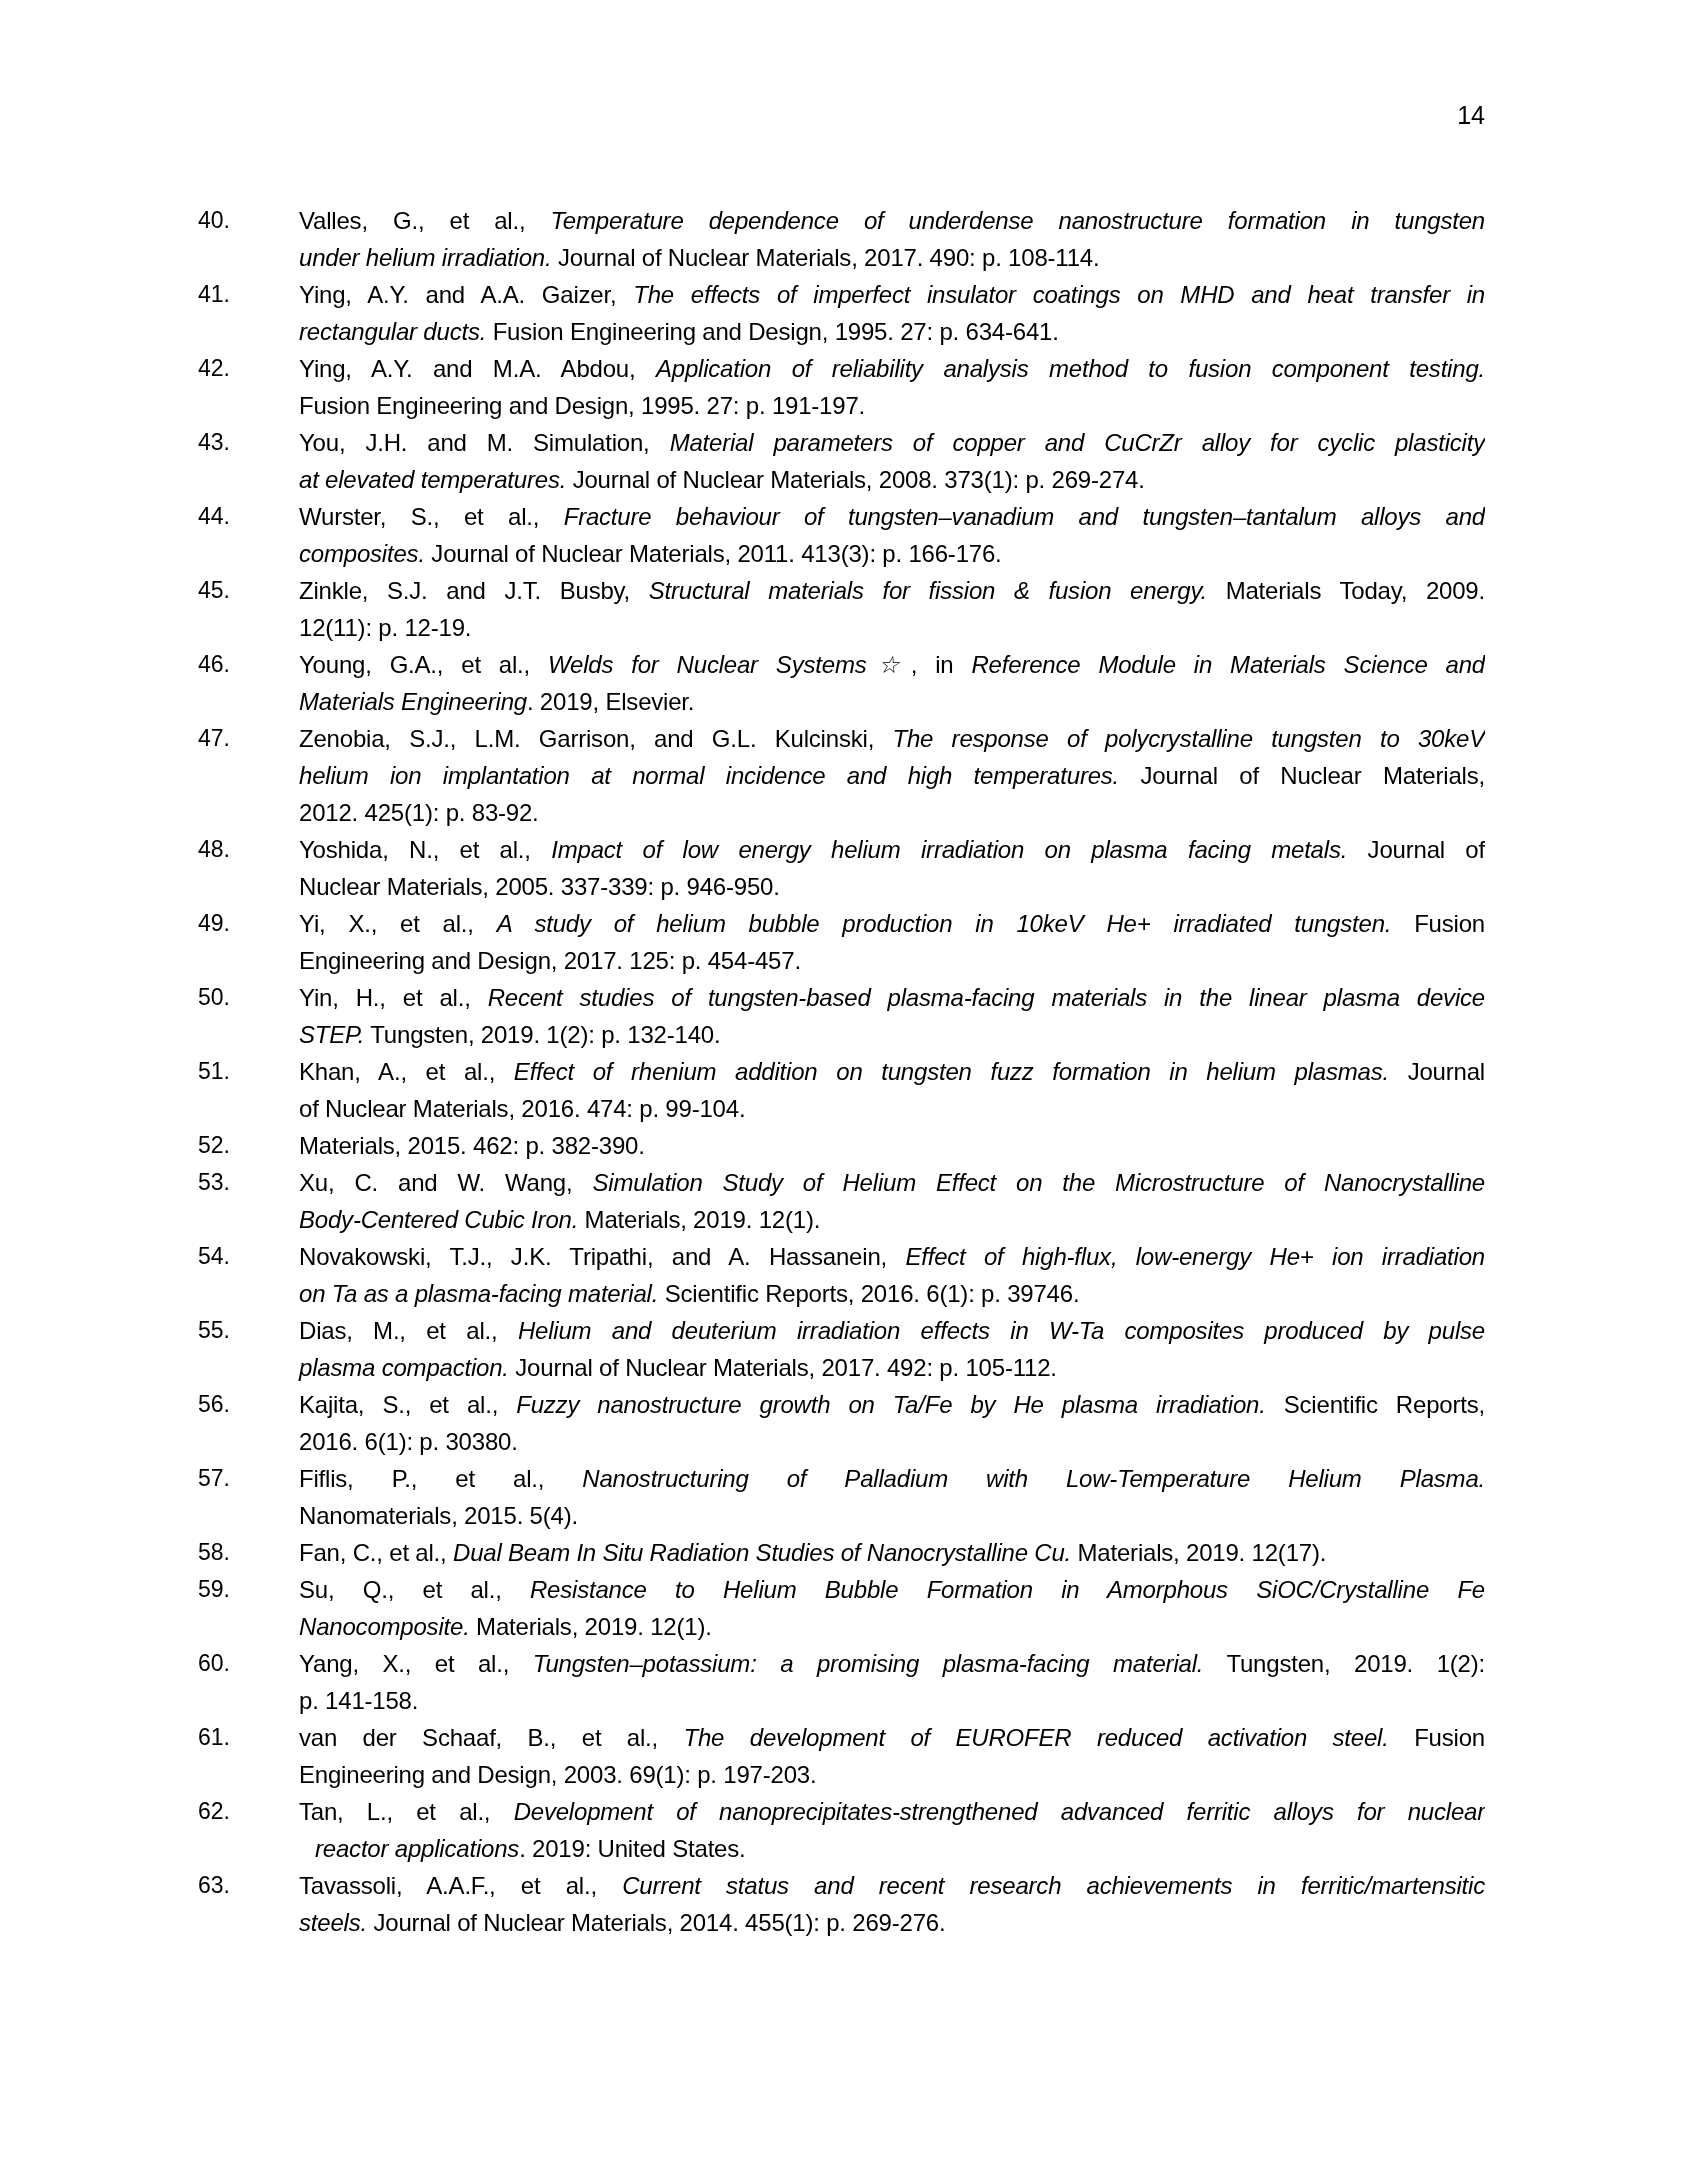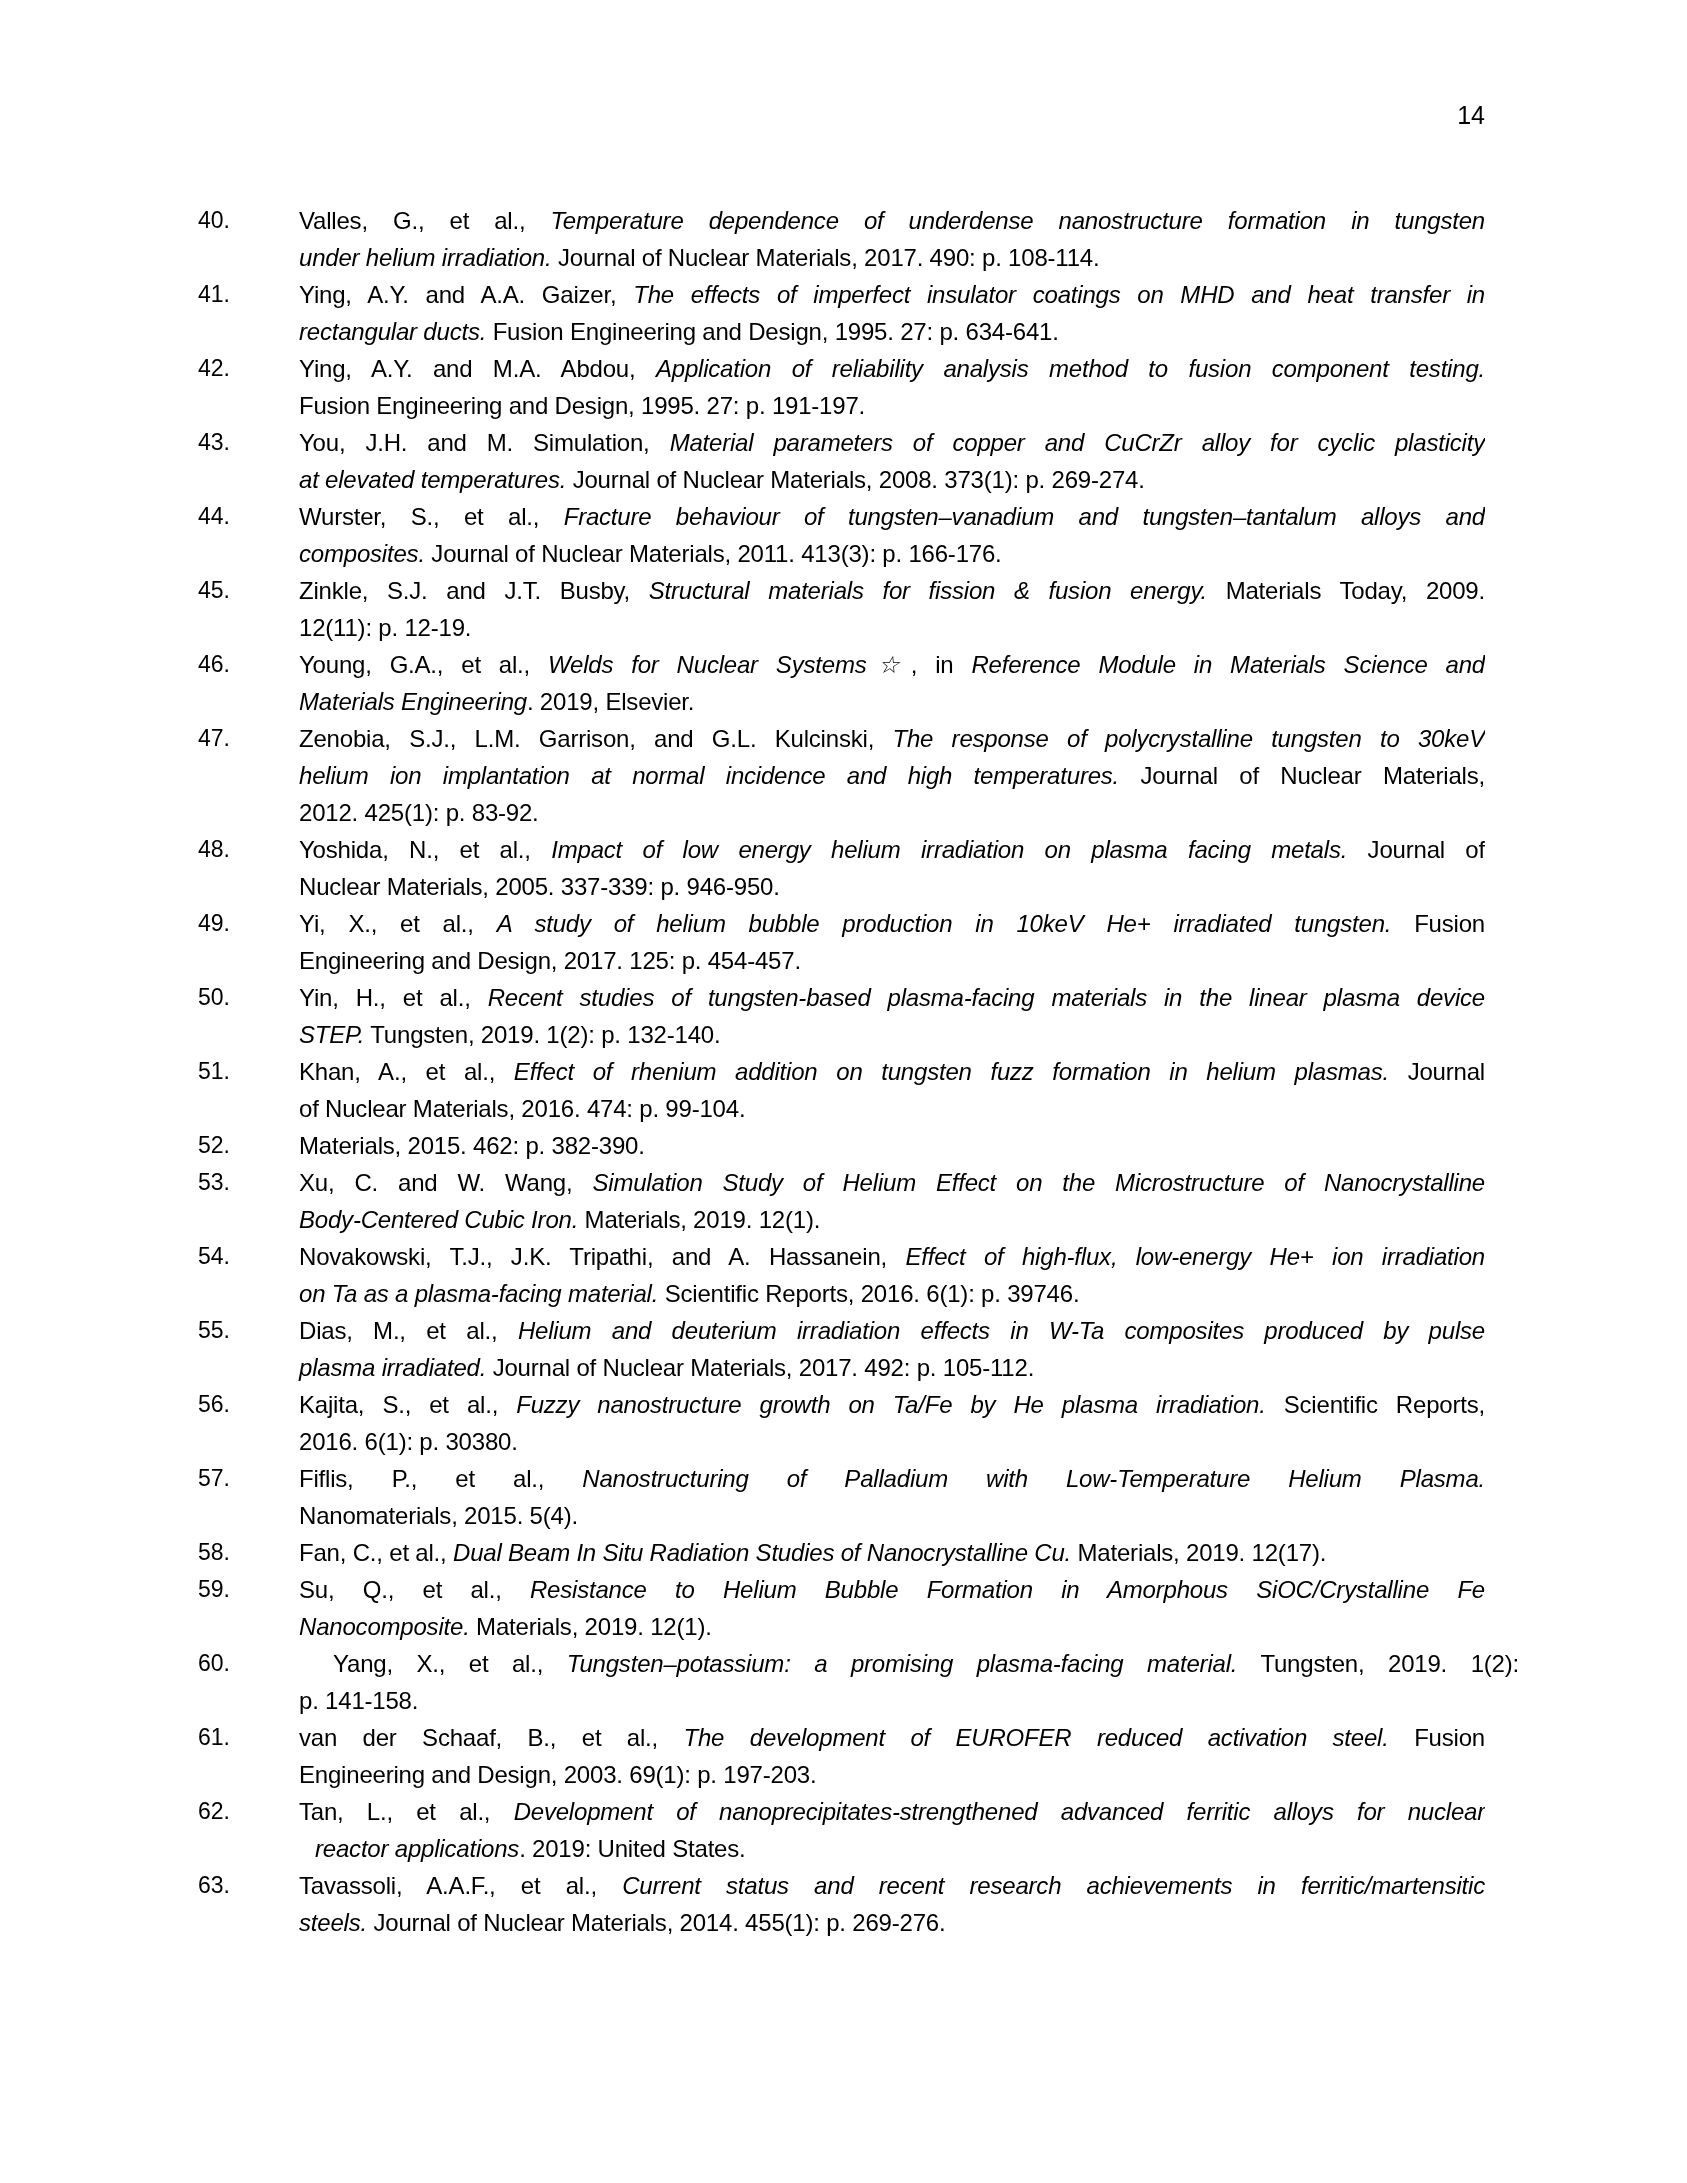--- a/index.html
+++ b/index.html
@@ -106,21 +106,21 @@
         <div class="ref-line last" style="white-space: nowrap;"><span class="seg-i">Body-Centered Cubic Iron.</span><span class="seg"> Materials, 2019. </span><span class="seg-b">12</span><span class="seg">(1).</span></div>
       </div>
       <div class="ref">
         <span class="ref-num">54.</span>
         <div class="ref-line" style="white-space: nowrap; overflow: hidden; word-spacing: 0px;"><span class="seg">Novakowski, T.J., J.K. Tripathi, and A. Hassanein, </span><span class="seg-i">Effect of high-flux, low-energy He+ ion irradiation</span></div>
         <div class="ref-line last" style="white-space: nowrap;"><span class="seg-i">on Ta as a plasma-facing material.</span><span class="seg"> Scientific Reports, 2016. </span><span class="seg-b">6</span><span class="seg">(1): p. 39746.</span></div>
       </div>
       <div class="ref">
         <span class="ref-num">55.</span>
         <div class="ref-line" style="white-space: nowrap; overflow: hidden; word-spacing: 0px;"><span class="seg">Dias, M., et al., </span><span class="seg-i">Helium and deuterium irradiation effects in W-Ta composites produced by pulse</span></div>
-        <div class="ref-line last" style="white-space: nowrap;"><span class="seg-i">plasma irradiated.</span><span class="seg"> Journal of Nuclear Materials, 2017. </span><span class="seg-b">492</span><span class="seg">: p. 105-112.</span></div>
+        <div class="ref-line last" style="white-space: nowrap;"><span class="seg-i">plasma compaction.</span><span class="seg"> Journal of Nuclear Materials, 2017. </span><span class="seg-b">492</span><span class="seg">: p. 105-112.</span></div>
       </div>
       <div class="ref">
         <span class="ref-num">56.</span>
         <div class="ref-line" style="white-space: nowrap; overflow: hidden; word-spacing: 0px;"><span class="seg">Kajita, S., et al., </span><span class="seg-i">Fuzzy nanostructure growth on Ta/Fe by He plasma irradiation.</span><span class="seg"> Scientific Reports,</span></div>
         <div class="ref-line last" style="white-space: nowrap;"><span class="seg">2016. </span><span class="seg-b">6</span><span class="seg">(1): p. 30380.</span></div>
       </div>
       <div class="ref">
         <span class="ref-num">57.</span>
         <div class="ref-line" style="white-space: nowrap; overflow: hidden; word-spacing: 0px;"><span class="seg">Fiflis, P., et al., </span><span class="seg-i">Nanostructuring of Palladium with Low-Temperature Helium Plasma.</span></div>
         <div class="ref-line last" style="white-space: nowrap;"><span class="seg">Nanomaterials, 2015. </span><span class="seg-b">5</span><span class="seg">(4).</span></div>
@@ -129,21 +129,21 @@
         <span class="ref-num">58.</span>
         <div class="ref-line last" style="white-space: nowrap;"><span class="seg">Fan, C., et al., </span><span class="seg-i">Dual Beam In Situ Radiation Studies of Nanocrystalline Cu.</span><span class="seg"> Materials, 2019. </span><span class="seg-b">12</span><span class="seg">(17).</span></div>
       </div>
       <div class="ref">
         <span class="ref-num">59.</span>
         <div class="ref-line" style="white-space: nowrap; overflow: hidden; word-spacing: 0px;"><span class="seg">Su, Q., et al., </span><span class="seg-i">Resistance to Helium Bubble Formation in Amorphous SiOC/Crystalline Fe</span></div>
         <div class="ref-line last" style="white-space: nowrap;"><span class="seg-i">Nanocomposite.</span><span class="seg"> Materials, 2019. </span><span class="seg-b">12</span><span class="seg">(1).</span></div>
       </div>
       <div class="ref">
         <span class="ref-num">60.</span>
-        <div class="ref-line" style="white-space: nowrap; overflow: hidden; word-spacing: 0px; margin-left: 34px;"><span class="seg">Yang, X., et al., </span><span class="seg-i">Tungsten–potassium: a promising plasma-facing material.</span><span class="seg"> Tungsten, 2019. </span><span class="seg-b">1</span><span class="seg">(2):</span></div>
+        <div class="ref-line" style="white-space: nowrap; overflow: hidden; word-spacing: 0px;"><span class="seg">Yang, X., et al., </span><span class="seg-i">Tungsten–potassium: a promising plasma-facing material.</span><span class="seg"> Tungsten, 2019. </span><span class="seg-b">1</span><span class="seg">(2):</span></div>
         <div class="ref-line last" style="white-space: nowrap;"><span class="seg">p. 141-158.</span></div>
       </div>
       <div class="ref">
         <span class="ref-num">61.</span>
         <div class="ref-line" style="white-space: nowrap; overflow: hidden; word-spacing: 0px;"><span class="seg">van der Schaaf, B., et al., </span><span class="seg-i">The development of EUROFER reduced activation steel.</span><span class="seg"> Fusion</span></div>
         <div class="ref-line last" style="white-space: nowrap;"><span class="seg">Engineering and Design, 2003. </span><span class="seg-b">69</span><span class="seg">(1): p. 197-203.</span></div>
       </div>
       <div class="ref">
         <span class="ref-num">62.</span>
         <div class="ref-line" style="white-space: nowrap; overflow: hidden; word-spacing: 0px;"><span class="seg">Tan, L., et al., </span><span class="seg-i">Development of nanoprecipitates-strengthened advanced ferritic alloys for nuclear</span></div>

